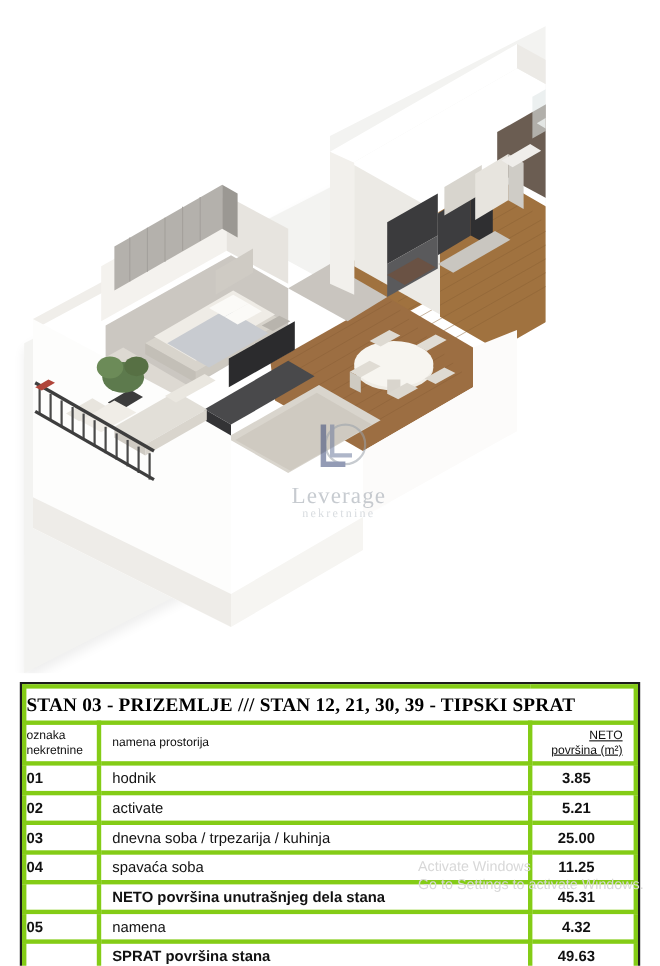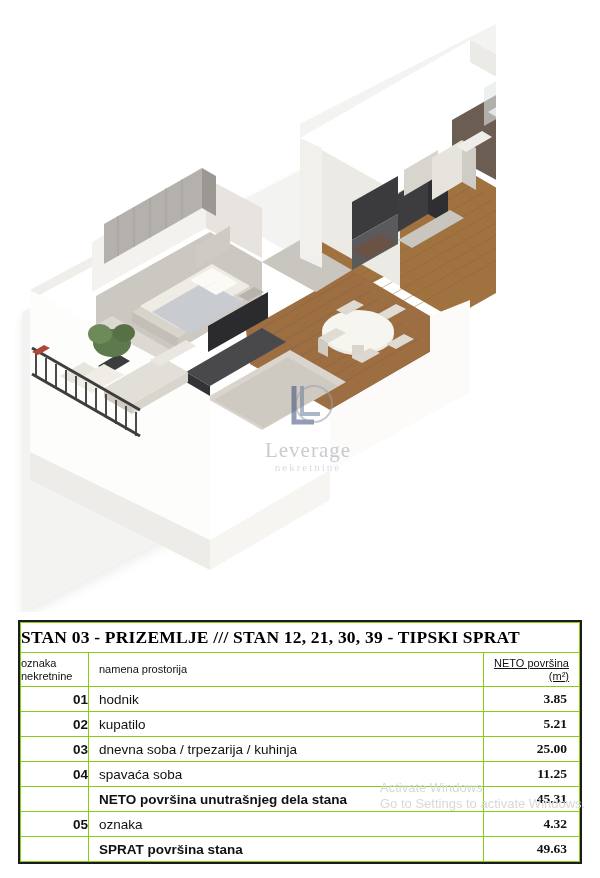--- a/index.html
+++ b/index.html
@@ -90,21 +90,21 @@
     border: 2px solid #1c1c1c;
     background: #fff;
   }
   table.specs {
     width: 100%;
     border-collapse: collapse;
     font-size: 13.5px;
     color: #111;
   }
   table.specs td {
-    border: 1px solid #84cc16;
+    border: 4px solid #84cc16;
     padding: 4px 0;
     vertical-align: middle;
   }
   .title-row td {
     border: none;
     border-bottom: 1px solid #3a3a3a;
     font-family: "Liberation Serif", serif;
     font-size: 17.5px;
     font-weight: bold;
     letter-spacing: 0.2px;
@@ -113,24 +113,24 @@
   }
   .hdr td {
     font-size: 11px;
     line-height: 1.15;
     text-align: left;
     padding: 3px 6px;
   }
   .col-code  { width: 68px; text-align: center; }
   .col-name  { }
   .col-area  { width: 96px; text-align: right; padding-right: 10px !important; }
-  .code-cell { text-align: right; font-weight: bold; }
+  .code-cell { text-align: left; font-weight: bold; }
   .name-cell { padding-left: 10px !important; }
   .bold      { font-weight: bold; }
-  .area-cell { text-align: right; font-weight: bold; padding-right: 12px !important; font-family: Liberation Serif, serif; }
+  .area-cell { text-align: center; font-weight: bold; padding-right: 12px !important; }
   .hdr .col-area { text-align: right; padding-left: 8px !important; text-decoration: underline; }
 </style>
 </head>
 <body>
 
 <div class="render-area">
 
   <div class="slab slab-main"></div>
   <div class="slab slab-right"></div>
 
@@ -323,41 +323,41 @@
         <td class="col-area">NETO površina (m²)</td>
       </tr>
 
       <tr>
         <td class="col-code code-cell">01</td>
         <td class="col-name name-cell">hodnik</td>
         <td class="col-area area-cell">3.85</td>
       </tr>
       <tr>
         <td class="col-code code-cell">02</td>
-        <td class="col-name name-cell">kupatilo</td>
+        <td class="col-name name-cell">activate</td>
         <td class="col-area area-cell">5.21</td>
       </tr>
       <tr>
         <td class="col-code code-cell">03</td>
         <td class="col-name name-cell">dnevna soba / trpezarija / kuhinja</td>
         <td class="col-area area-cell">25.00</td>
       </tr>
       <tr>
         <td class="col-code code-cell">04</td>
         <td class="col-name name-cell">spavaća soba</td>
         <td class="col-area area-cell">11.25</td>
       </tr>
       <tr>
         <td class="col-code code-cell"></td>
         <td class="col-name name-cell bold">NETO površina unutrašnjeg dela stana</td>
         <td class="col-area area-cell">45.31</td>
       </tr>
       <tr>
         <td class="col-code code-cell">05</td>
-        <td class="col-name name-cell">oznaka</td>
+        <td class="col-name name-cell">namena</td>
         <td class="col-area area-cell">4.32</td>
       </tr>
       <tr>
         <td class="col-code code-cell"></td>
         <td class="col-name name-cell bold">SPRAT površina stana</td>
         <td class="col-area area-cell">49.63</td>
       </tr>
     </tbody>
   </table>
 </div>

